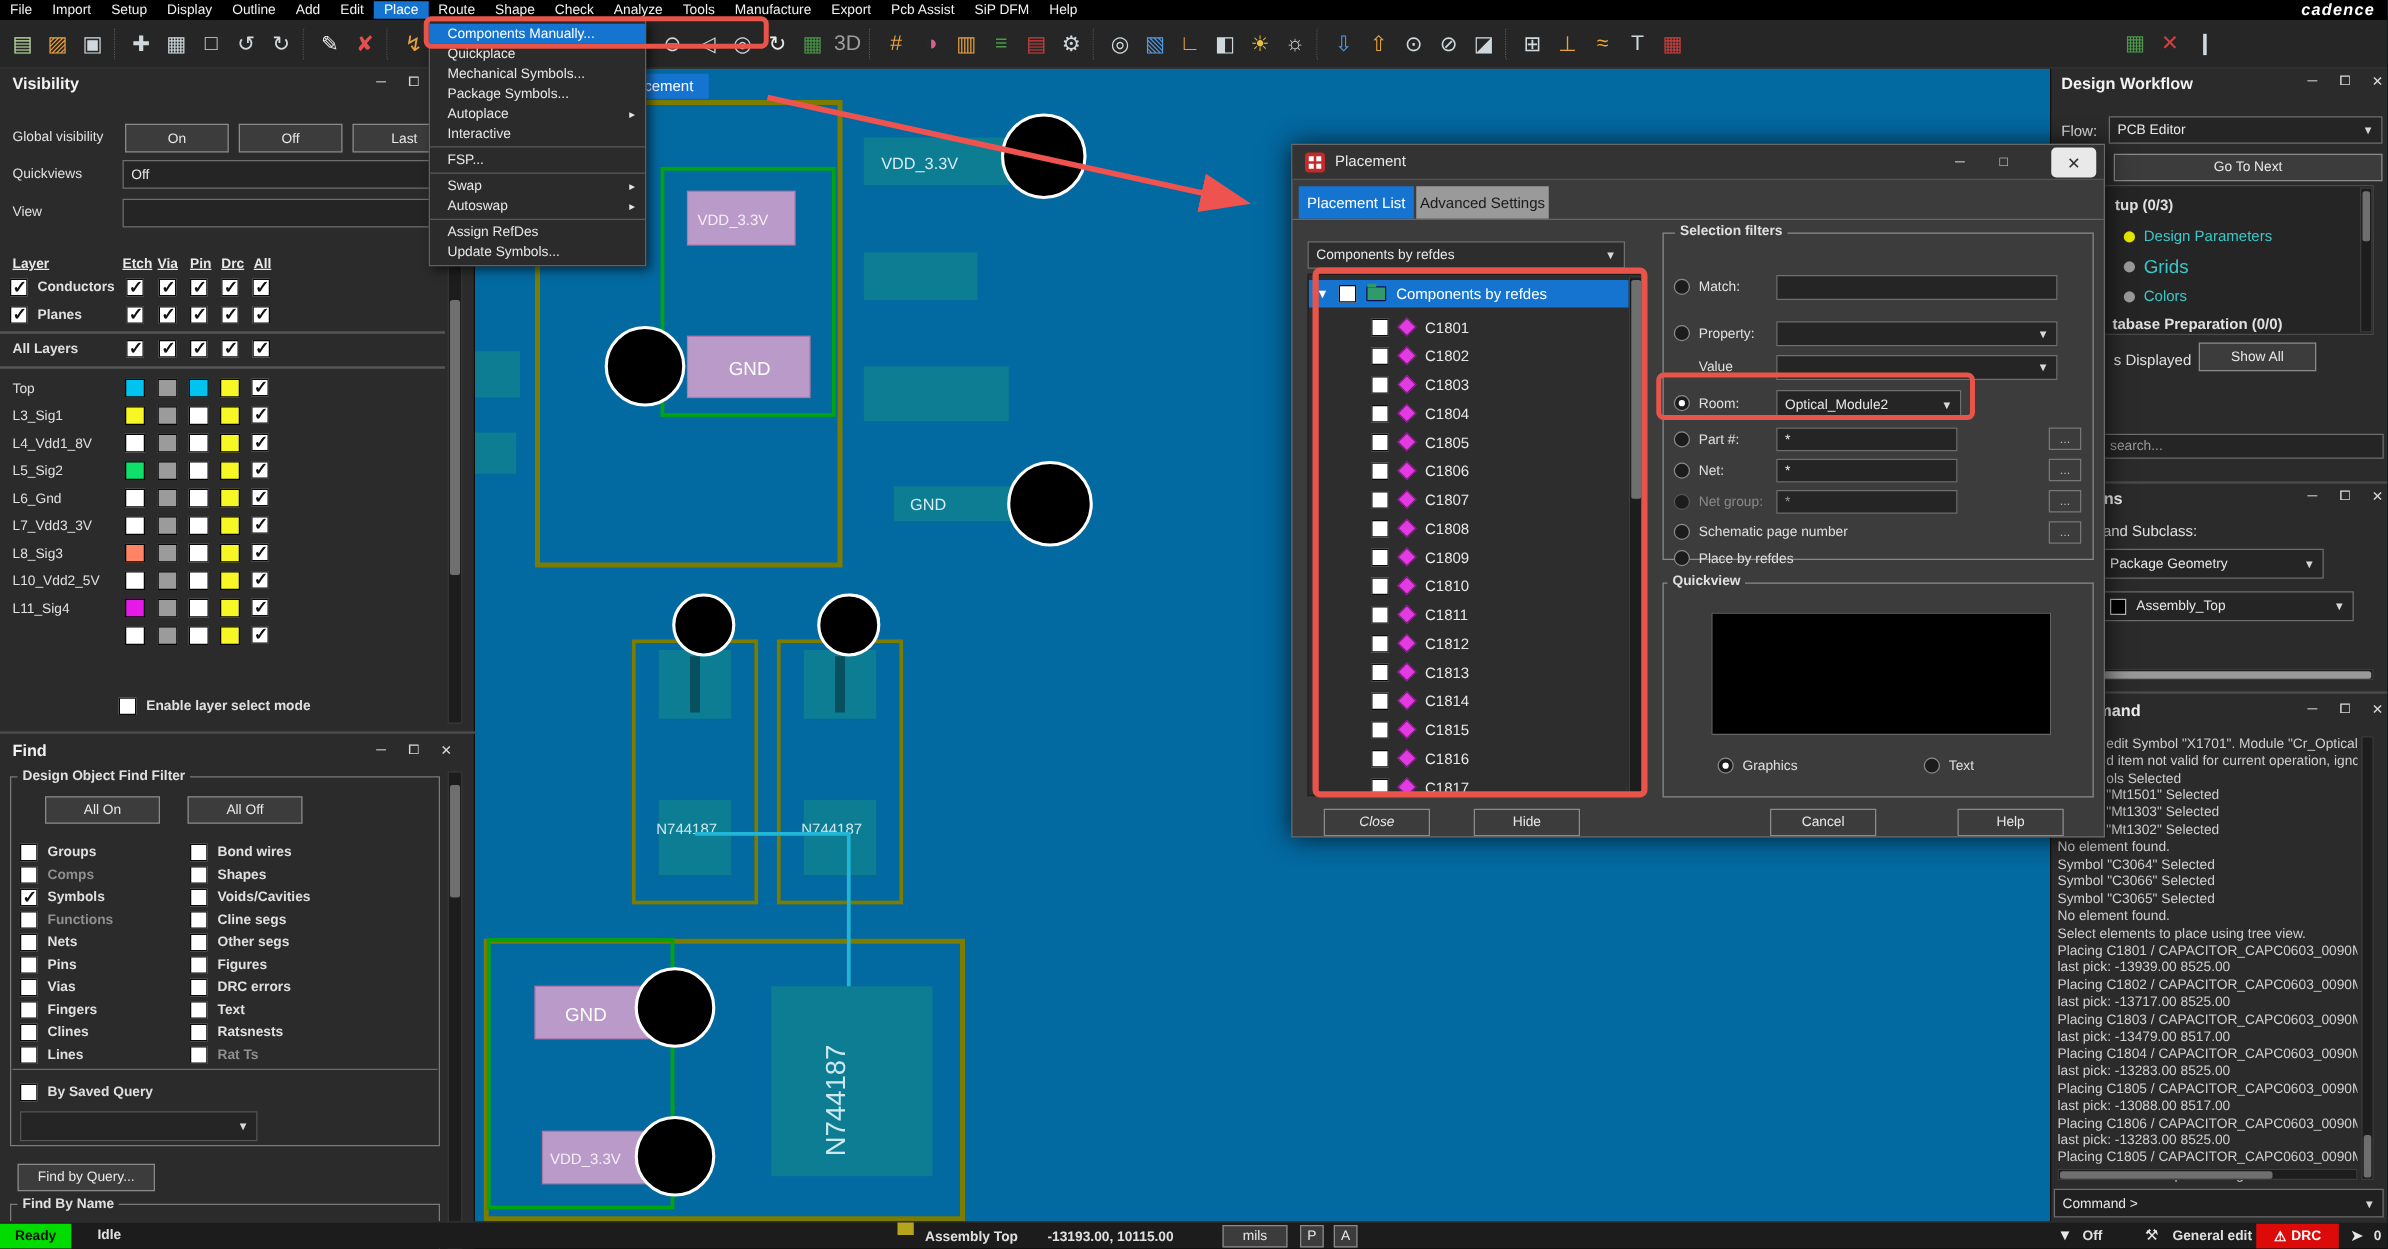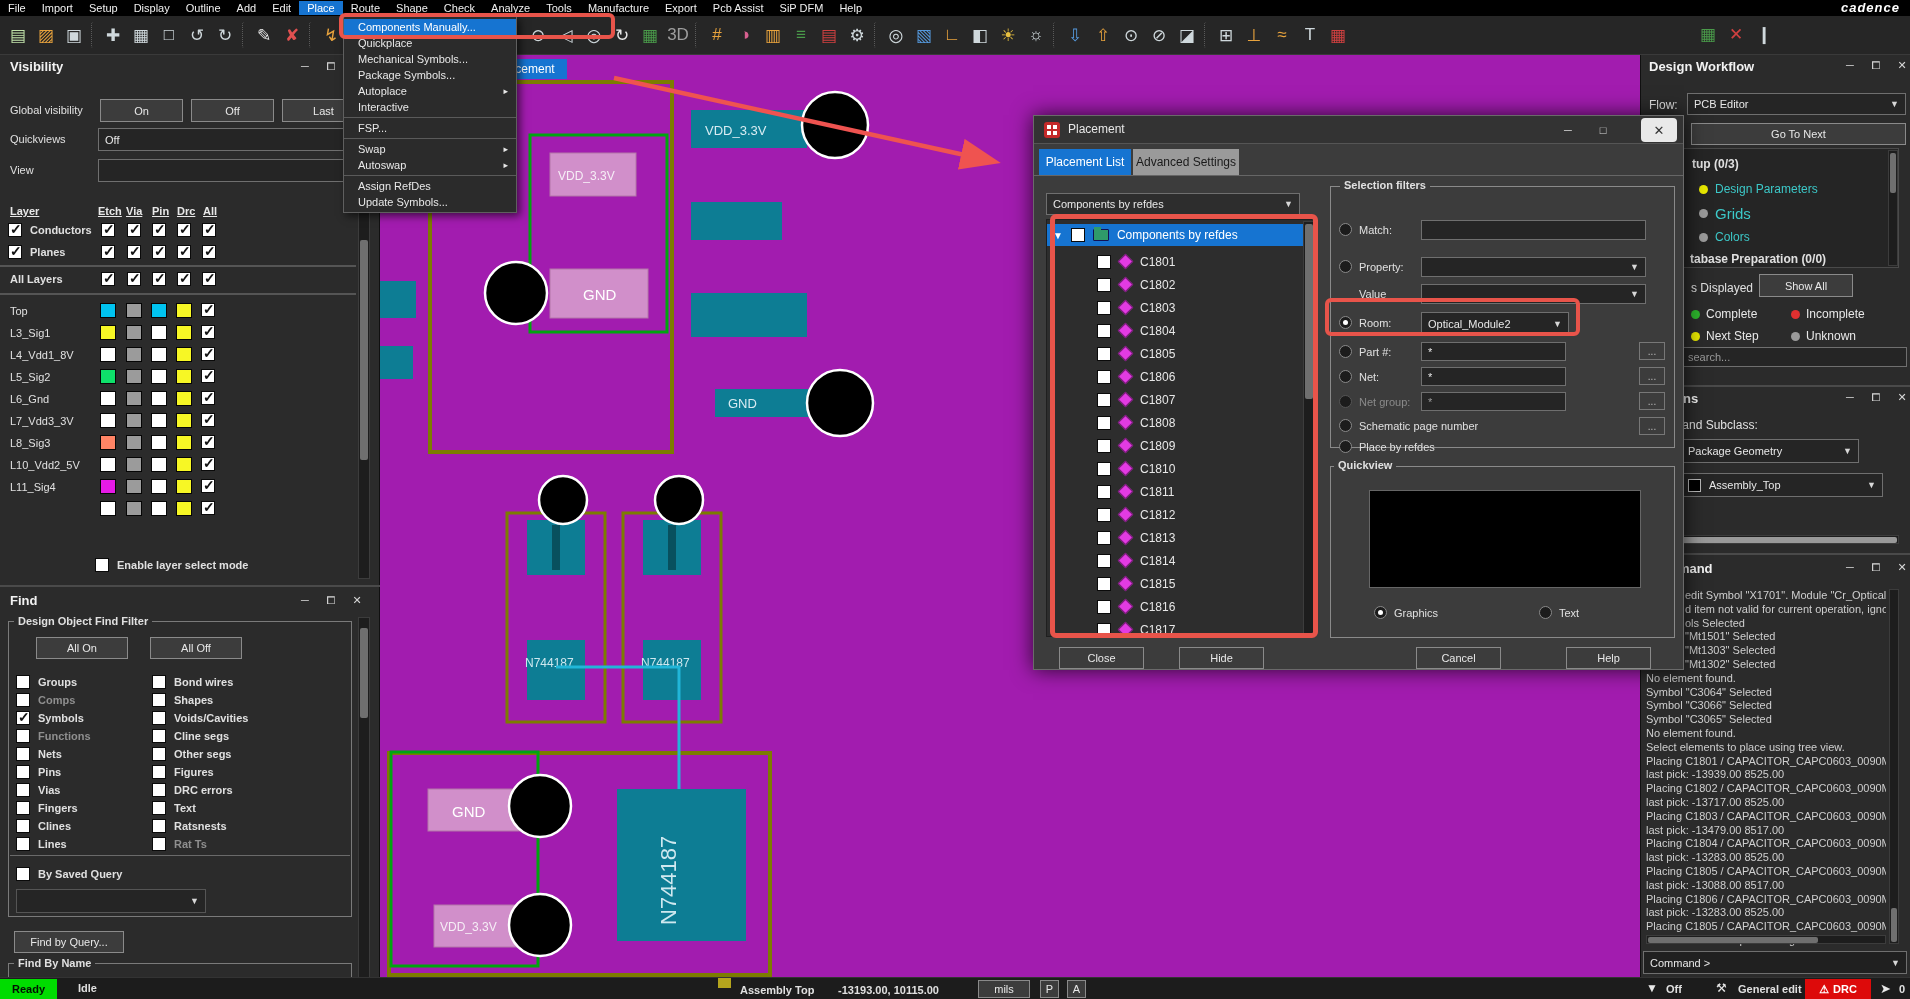--- a/index.html
+++ b/index.html
@@ -62,21 +62,21 @@
   .ck5 { position:absolute; left:202px; top:1px; }
   .colhead { position:absolute; font-size:11px; font-weight:bold; color:#e8e8e8; text-decoration:underline; }
   .vrow.clip { height:8px; overflow:hidden; }
   .frow { position:absolute; height:18px; display:flex; align-items:center; gap:8px; }
   .frow .flabel { font-size:11px; color:#e0e0e0; font-weight:bold; }
   .frow .flabel.dis { color:#8f8f8f; }
   .diamond { width:11px; height:11px; background:#e23be2; border:1px solid #7a1a7a;
              transform:rotate(45deg); display:inline-block; flex:none; }
 
   
-  #canvas { position:absolute; left:380px; top:55px; width:1260px; height:923px; background:#a21caf; z-index:1; }
+  #canvas { position:absolute; left:380px; top:55px; width:1260px; height:923px; background:#0369a1; z-index:1; }
   #canvas-tab { position:absolute; left:487px; top:59px; width:80px; height:20px; background:#1674d1;
                 color:#fff; font-size:12px; display:flex; align-items:center; justify-content:center; z-index:6; }
 
   
   #right-dock { position:absolute; left:1640px; top:55px; width:270px; height:922px; background:#2b2b2b;
                 border-left:1px solid #101010; z-index:10; }
   .dot { width:9px; height:9px; border-radius:50%; display:inline-block; flex:none; }
   #wf-tree { position:absolute; left:5px; top:93px; width:253px; height:120px; background:#252525;
              border:1px solid #4a4a4a; overflow:hidden; }
   #legend { position:absolute; left:50px; top:248px; width:200px; display:flex; flex-wrap:wrap; }
@@ -683,42 +683,20 @@
         </div>
       <span class="lbl" style="left:43px;top:103px;font-size:12px;font-weight:bold;">tabase Preparation  (0/0)</span>
       <div class="sbar" style="left:241px;top:1px;width:10px;height:116px;">
         <div class="sthumb" style="left:1px;top:2px;width:6px;height:40px;"></div>
       </div>
     </div>
 
     <span class="lbl" style="left:50px;top:226px;font-size:12px;">s Displayed</span>
     <div class="btn" style="left:118px;top:219px;width:94px;height:23px;">Show All</div>
 
-    <div id="legend">
-
-        <span class="lcell">
-          <span class="dot" style="background: rgb(45, 181, 45);"></span>
-          <span>Complete</span>
-        </span>
-
-        <span class="lcell">
-          <span class="dot" style="background: rgb(224, 48, 48);"></span>
-          <span>Incomplete</span>
-        </span>
-
-        <span class="lcell">
-          <span class="dot" style="background: rgb(232, 232, 0);"></span>
-          <span>Next Step</span>
-        </span>
-
-        <span class="lcell">
-          <span class="dot" style="background: rgb(154, 154, 154);"></span>
-          <span>Unknown</span>
-        </span>
-      </div>
 
     <div class="dd" style="left:40px;top:292px;width:226px;height:20px;color:#9a9a9a;">
       <span>search...</span>
     </div>
     <div style="position:absolute;left:0;top:330px;width:270px;border-top:2px solid #4a4a4a;"></div>
 
     <span class="phead" style="position:absolute;left:8px;top:336px;">Options</span>
     <span class="winbtn" style="left:200px;top:335px;">─</span>
     <span class="winbtn" style="left:226px;top:335px;">⧠</span>
     <span class="winbtn" style="left:252px;top:335px;">✕</span>
@@ -1091,21 +1069,21 @@
     <span class="lbl" style="left:325px;top:325px;">Place by refdes</span>
 
     <div class="groupbox" style="left:296px;top:350px;width:345px;height:172px;border-color:#8a8a8a;"></div>
     <span class="grouplabel" style="left:300px;top:343px;background:#3c3c3c;font-weight:bold;">Quickview</span>
     <div style="position:absolute;left:335px;top:374px;width:272px;height:98px;background:#000;border:1px solid #666;"></div>
     <span class="rad sel" style="position:absolute;left:340px;top:490px;"></span>
     <span class="lbl" style="left:360px;top:491px;">Graphics</span>
     <span class="rad" style="position:absolute;left:505px;top:490px;"></span>
     <span class="lbl" style="left:525px;top:491px;">Text</span>
 
-    <div class="btn" style="left:25px;top:531px;width:85px;height:22px;">Close</div>
+    <div class="btn" style="left:25px;top:531px;width:85px;height:22px;font-style:italic;">Close</div>
     <div class="btn" style="left:145px;top:531px;width:85px;height:22px;">Hide</div>
     <div class="btn" style="left:382px;top:531px;width:85px;height:22px;">Cancel</div>
     <div class="btn" style="left:532px;top:531px;width:85px;height:22px;">Help</div>
   </div>
 
   <div class="redbox" style="left:339px;top:13px;width:276px;height:26px;"></div>
   <div class="redbox" style="left:1050px;top:214px;width:268px;height:424px;border-width:5px;"></div>
   <div class="redbox" style="left:1325px;top:298px;width:255px;height:38px;"></div>
 
 </div>

